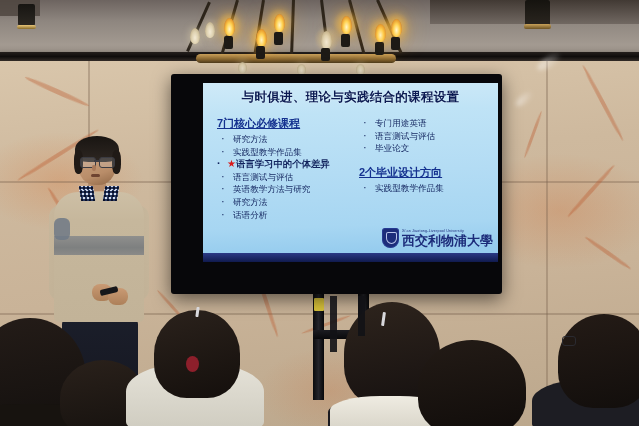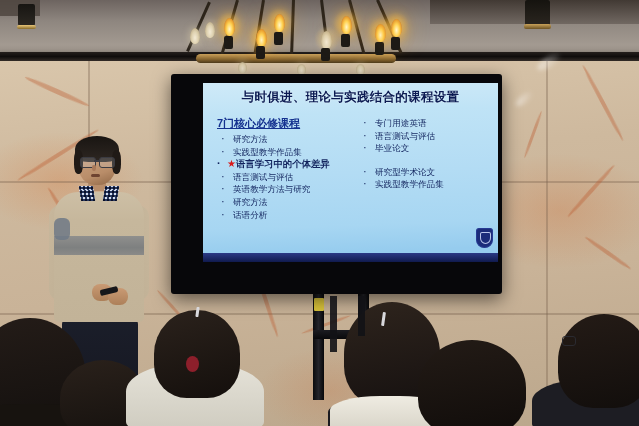--- a/index.html
+++ b/index.html
@@ -309,28 +309,32 @@
       </ul>
     </div>
 
     <div class="col col-right">
       <ul class="bul">
         <li>专门用途英语</li>
         <li>语言测试与评估</li>
         <li>毕业论文</li>
       </ul>
       <div class="gap"></div>
+      <div class="heading">2个毕业设计方向</div>
       <ul class="bul">
-        <li>研究型学术论文</li>
         <li>实践型教学作品集</li>
       </ul>
     </div>
 
     <div class="logo">
       <div class="crest"></div>
+      <div>
+        <div class="logo-en">Xi'an Jiaotong-Liverpool University</div>
+        <div class="logo-cn">西交利物浦大學</div>
+      </div>
     </div>
 
     <div class="slide-bottomband"></div>
   </div>
 
   <div>
     <div class="p-legs"></div>
     <div class="p-armL"></div>
     <div class="p-armR"></div>
     <div class="p-body"></div>

